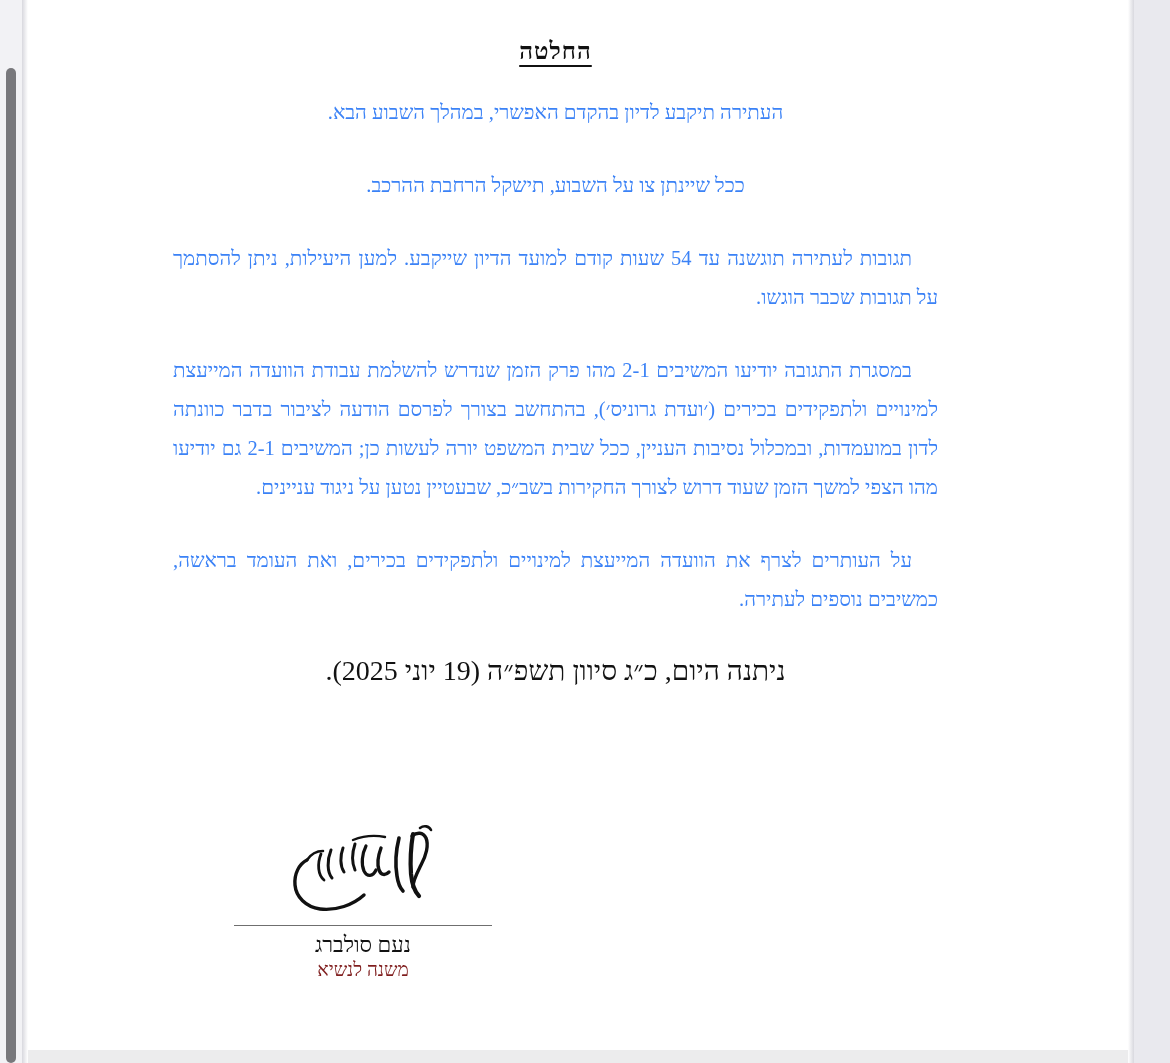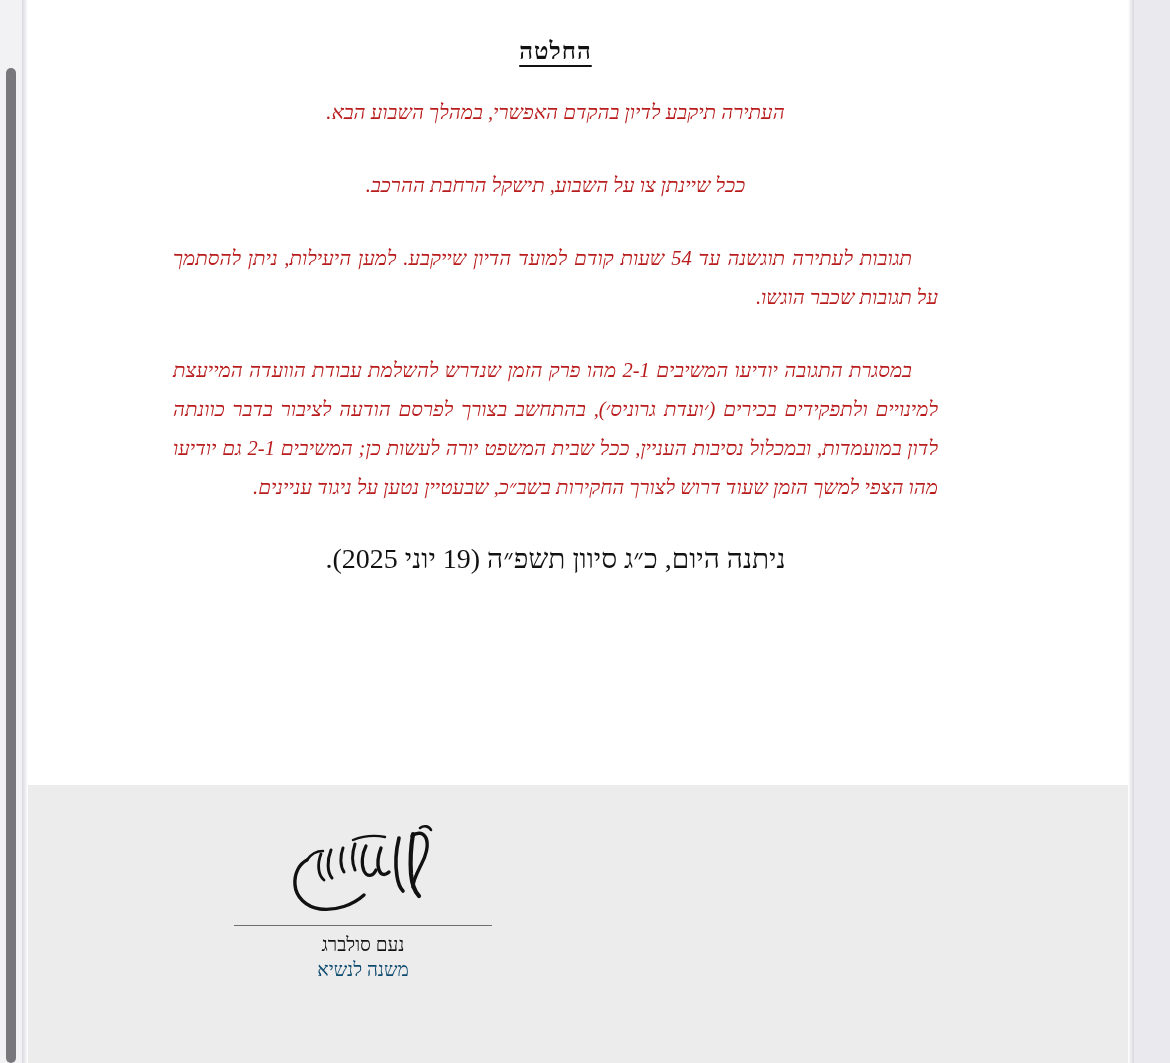--- a/index.html
+++ b/index.html
@@ -65,21 +65,21 @@
     height: 1063px;
     background: #e9e9ee;
   }
 
   
   #page {
     position: absolute;
     left: 28px;
     top: 0;
     width: 1100px;
-    height: 785px;
+    height: 1050px;
     background: #ffffff;
     box-sizing: border-box;
   }
 
   
   #page-top-remnant {
     position: absolute;
     right: 300px;
     top: -6px;
     width: 60px;
@@ -112,24 +112,23 @@
     text-underline-offset: 6px;
     text-decoration-thickness: 2px;
     margin: 0 0 28px 0;
     color: #111;
   }
 
   p.para {
     margin: 0 0 34px 0;
     font-size: 20.5px;
     line-height: 39px;
-    color: #b91c1c;
+    color: #3b82f6;
     text-align: justify;
     text-justify: inter-word;
-    font-style: italic;
   }
   p.para:last-of-type { margin-bottom: 0; }
 
   
   p.short {
     text-align: center;
     text-indent: 0;
   }
 
   p.block {
@@ -163,28 +162,28 @@
     top: 0;
     transform: translateX(-50%);
   }
   #sig-rule {
     width: 258px;
     height: 1px;
     background: #6f6f6f;
     margin: 0 auto 6px auto;
   }
   .sig-name {
-    font-size: 19px;
+    font-size: 22px;
     line-height: 25px;
     color: #121212;
   }
   .sig-role {
     font-size: 19px;
     line-height: 25px;
-    color: #0c4a6e;
+    color: #7f1d1d;
   }
 </style>
 </head>
 <body>
 
 <div id="viewer">
 
   <div id="scroll-track">
     <div id="scroll-thumb"></div>
   </div>
@@ -202,20 +201,21 @@
       <h1 class="doc-title">החלטה</h1>
 
       <p class="para short">העתירה תיקבע לדיון בהקדם האפשרי, במהלך השבוע הבא.</p>
 
       <p class="para short">ככל שיינתן צו על השבוע, תישקל הרחבת ההרכב.</p>
 
       <p class="para block">תגובות לעתירה תוגשנה עד 54 שעות קודם למועד הדיון שייקבע. למען היעילות, ניתן להסתמך על תגובות שכבר הוגשו.</p>
 
       <p class="para block">במסגרת התגובה יודיעו המשיבים 2-1 מהו פרק הזמן שנדרש להשלמת עבודת הוועדה המייעצת למינויים ולתפקידים בכירים (׳ועדת גרוניס׳), בהתחשב בצורך לפרסם הודעה לציבור בדבר כוונתה לדון במועמדות, ובמכלול נסיבות העניין, ככל שבית המשפט יורה לעשות כן; המשיבים 2-1 גם יודיעו מהו הצפי למשך הזמן שעוד דרוש לצורך החקירות בשב״כ, שבעטיין נטען על ניגוד עניינים.</p>
 
+      <p class="para block">על העותרים לצרף את הוועדה המייעצת למינויים ולתפקידים בכירים, ואת העומד בראשה, כמשיבים נוספים לעתירה.</p>
 
       <p class="date-line">ניתנה היום, כ״ג סיוון תשפ״ה (19 יוני 2025).</p>
 
     </div>
 
     <div id="signature-block">
 
       <div id="signature-mark">
         <svg width="200" height="105" viewBox="0 0 200 105" fill="none" xmlns="http://www.w3.org/2000/svg" aria-hidden="true">
           <g stroke="#111111" stroke-linecap="round" stroke-linejoin="round" fill="none">

